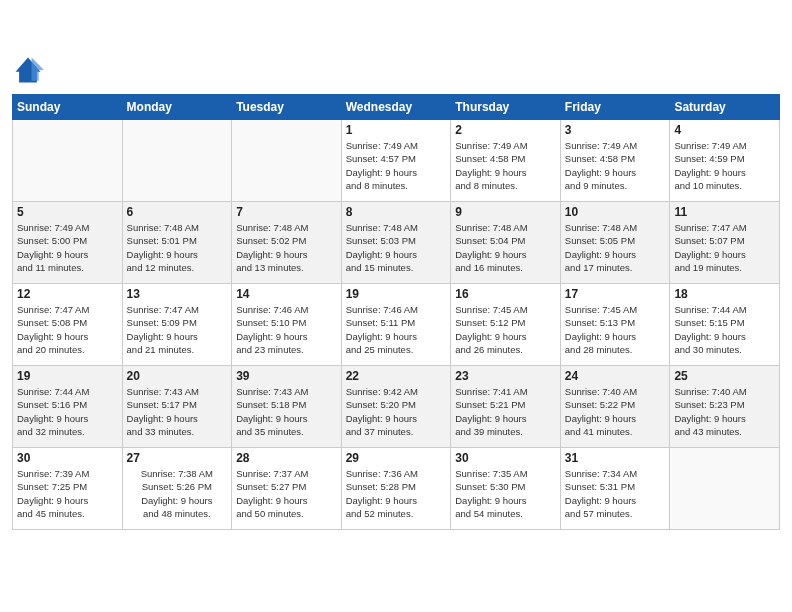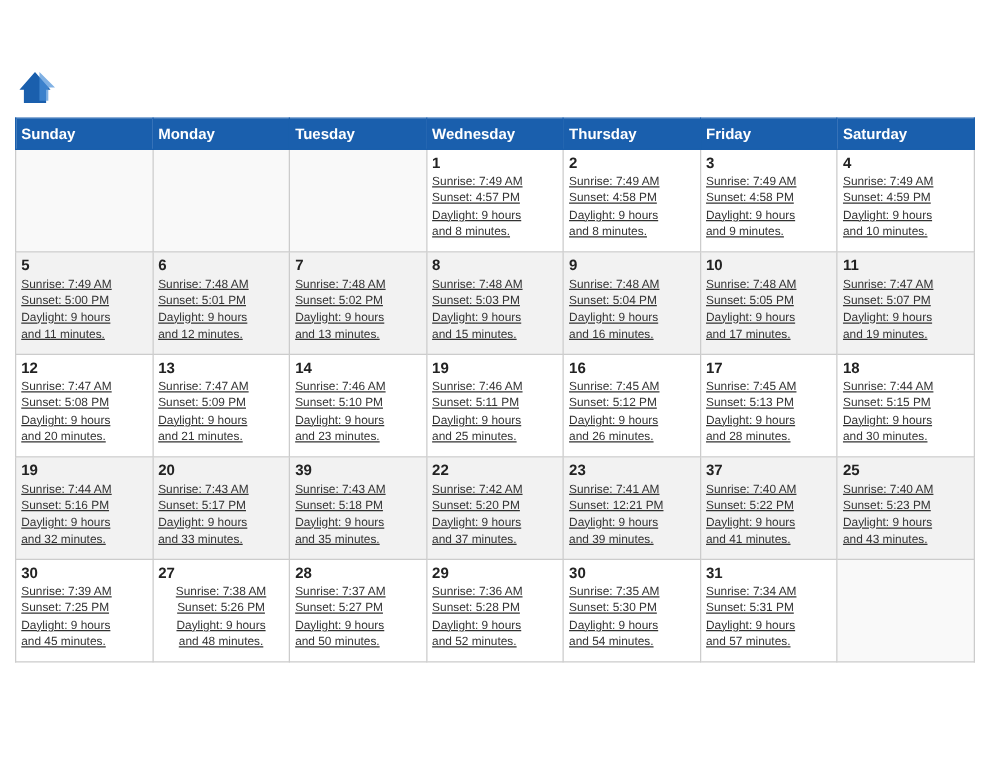--- a/index.html
+++ b/index.html
@@ -79,21 +79,20 @@
       font-size: 12px;
       font-weight: bold;
       color: #222;
       display: block;
       margin-bottom: 2px;
     }
     .cell-text {
       font-size: 9.5px;
       line-height: 1.4;
       color: #333;
-      text-decoration: underline;
     }
     tr:nth-child(even) td {
       background-color: #f2f2f2;
     }
     tr:nth-child(odd) td {
       background-color: #ffffff;
     }
     
     tr:first-child th {
       background: #1a5fad !important;
@@ -285,34 +284,34 @@
           </td>
           <td>
             <span class="day-num">39</span>
             <div class="cell-text" style="white-space: pre-line;">Sunrise: 7:43 AM
 Sunset: 5:18 PM
 Daylight: 9 hours
 and 35 minutes.</div>
           </td>
           <td>
             <span class="day-num">22</span>
-            <div class="cell-text" style="white-space: pre-line;">Sunrise: 7:42 AM
+            <div class="cell-text" style="white-space: pre-line;">Sunrise: 9:42 AM
 Sunset: 5:20 PM
 Daylight: 9 hours
 and 37 minutes.</div>
           </td>
           <td>
             <span class="day-num">23</span>
             <div class="cell-text" style="white-space: pre-line;">Sunrise: 7:41 AM
-Sunset: 12:21 PM
+Sunset: 5:21 PM
 Daylight: 9 hours
 and 39 minutes.</div>
           </td>
           <td>
-            <span class="day-num">37</span>
+            <span class="day-num">24</span>
             <div class="cell-text" style="white-space: pre-line;">Sunrise: 7:40 AM
 Sunset: 5:22 PM
 Daylight: 9 hours
 and 41 minutes.</div>
           </td>
           <td>
             <span class="day-num">25</span>
             <div class="cell-text" style="white-space: pre-line;">Sunrise: 7:40 AM
 Sunset: 5:23 PM
 Daylight: 9 hours

